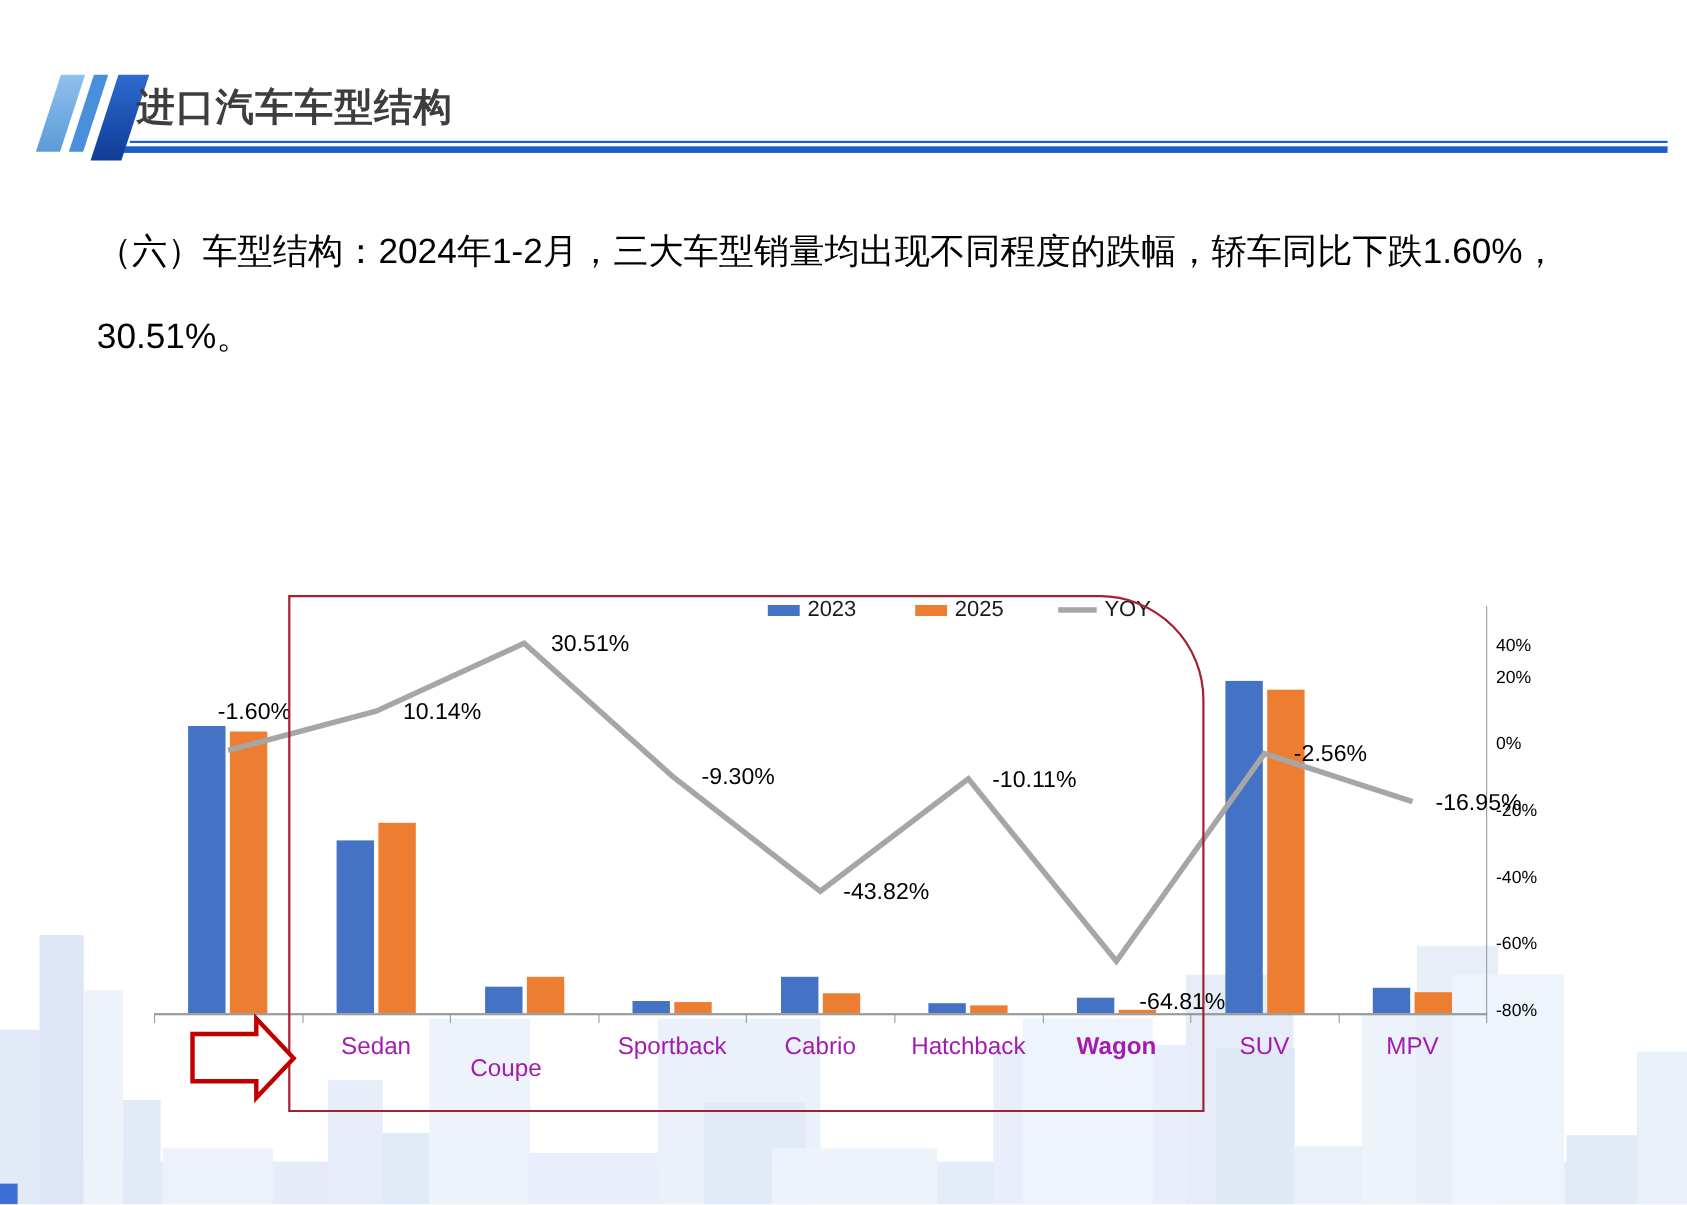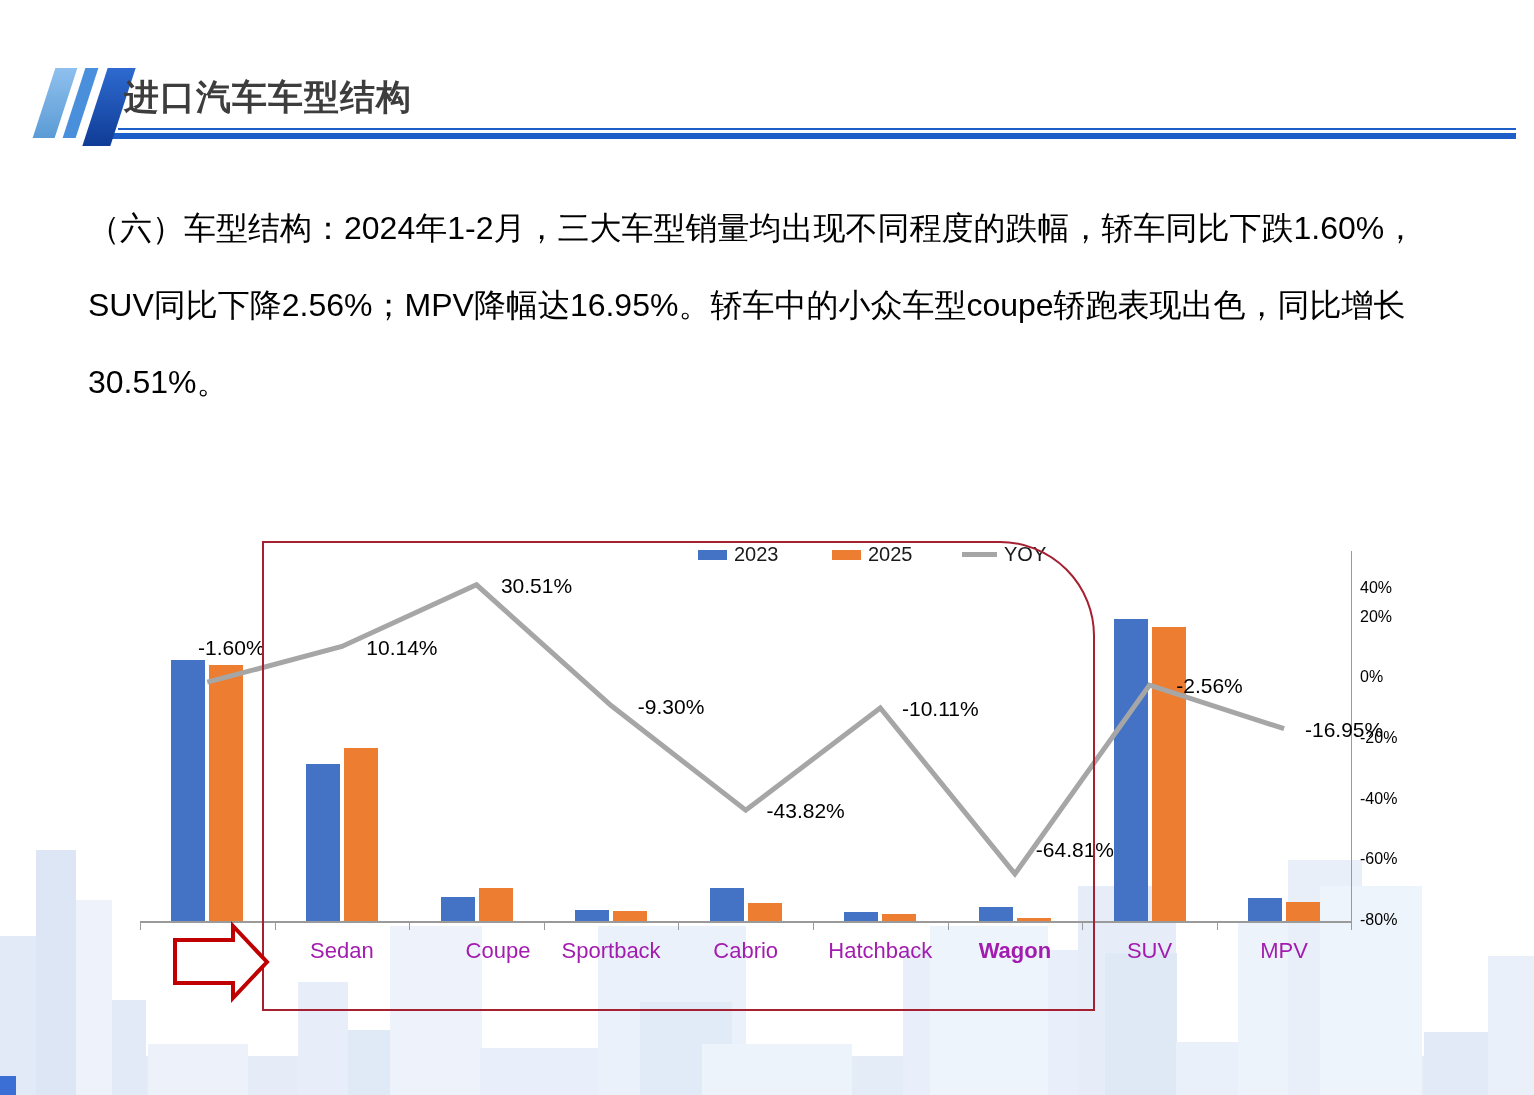--- a/index.html
+++ b/index.html
@@ -83,21 +83,20 @@
 
   <div class="logo-stripe" style="left:44px;top:68px;width:22px;height:70px;background:linear-gradient(180deg,#8fc0ee,#5b9bd5);"></div>
   <div class="logo-stripe" style="left:74px;top:68px;width:13px;height:70px;background:#4a8fdc;"></div>
   <div class="logo-stripe" style="left:95px;top:68px;width:28px;height:78px;background:linear-gradient(180deg,#2e6ad0,#0f3c96);"></div>
   <div id="hdr-title">进口汽车车型结构</div>
   <div class="hdr-line" style="left:118px;top:128px;width:1398px;height:2px;"></div>
   <div class="hdr-line" style="left:104px;top:133px;width:1412px;height:6px;"></div>
 
   <div id="para">
     <div class="para-line">（六）车型结构：2024年1-2月，三大车型销量均出现不同程度的跌幅，轿车同比下跌1.60%，</div>
-    <div class="para-line">SUV同比下降2.56%；MPV降幅达16.95%。轿车中的小众车型coupe轿跑表现出色，同比增长</div>
     <div class="para-line">30.51%。</div>
   </div>
 
 
   <div id="chart-layer">
     <div id="x-axis"></div>
     <div id="y2-axis"></div>
   <div class="bar" style="left: 171.3px; top: 660px; width: 34px; height: 261px; background: rgb(68, 114, 196);"></div>
       <div class="bar" style="left: 305.9px; top: 764px; width: 34px; height: 157px; background: rgb(68, 114, 196);"></div>
       <div class="bar" style="left: 440.5px; top: 897px; width: 34px; height: 24px; background: rgb(68, 114, 196);"></div>
@@ -121,21 +120,21 @@
       <div class="x-tick" style="left: 409.2px;"></div>
       <div class="x-tick" style="left: 543.8px;"></div>
       <div class="x-tick" style="left: 678.4px;"></div>
       <div class="x-tick" style="left: 813px;"></div>
       <div class="x-tick" style="left: 947.6px;"></div>
       <div class="x-tick" style="left: 1082.2px;"></div>
       <div class="x-tick" style="left: 1216.8px;"></div>
       <div class="x-tick" style="left: 1351.4px;"></div>
       <div class="x-label" style="left: 207.3px;">CAR</div>
       <div class="x-label" style="left: 341.9px;">Sedan</div>
-      <div class="x-label" style="left: 498px;">Coupe</div>
+      <div class="x-label" style="left: 460px; margin-top: 20px;">Coupe</div>
       <div class="x-label" style="left: 611.1px;">Sportback</div>
       <div class="x-label" style="left: 745.7px;">Cabrio</div>
       <div class="x-label" style="left: 880.3px;">Hatchback</div>
       <div class="x-label" style="left: 1014.9px; font-weight: bold;">Wagon</div>
       <div class="x-label" style="left: 1149.5px;">SUV</div>
       <div class="x-label" style="left: 1284.1px;">MPV</div>
       <div class="y2-label" style="top: 555.968px; margin-top: 32px;">40%</div>
       <div class="y2-label" style="top: 616.634px;">20%</div>
       <div class="y2-label" style="top: 677.3px;">0%</div>
       <div class="y2-label" style="top: 737.966px;">-20%</div>
@@ -166,16 +165,16 @@
 
 <svg id="yoy-svg" width="1534" height="1095" viewBox="0 0 1534 1095">
       <polyline points="207.3,682.2 341.9,646.5 476.5,584.8 611.0999999999999,705.5 745.7,810.2 880.3,708.0 1014.8999999999999,873.9 1149.5,685.1 1284.1,728.7" fill="none" stroke="#A6A6A6" stroke-width="5" stroke-linejoin="miter"></polyline>
     </svg>
     <div class="pt-label" style="left: 231.3px; top: 648.153px;">-1.60%</div>
     <div class="pt-label" style="left: 401.9px; top: 647.542px;">10.14%</div>
     <div class="pt-label" style="left: 536.5px; top: 585.754px;">30.51%</div>
     <div class="pt-label" style="left: 671.1px; top: 706.51px;">-9.30%</div>
     <div class="pt-label" style="left: 805.7px; top: 811.219px;">-43.82%</div>
     <div class="pt-label" style="left: 940.3px; top: 708.967px;">-10.11%</div>
-    <div class="pt-label" style="left: 1074.9px; top: 850px;">-64.81%</div>
+    <div class="pt-label" style="left: 1074.9px; top: 911px;">-64.81%</div>
     <div class="pt-label" style="left: 1209.5px; top: 686.065px;">-2.56%</div>
     <div class="pt-label" style="left: 1344.1px; top: 729.714px;">-16.95%</div>
   </div>
 
 </body></html>

